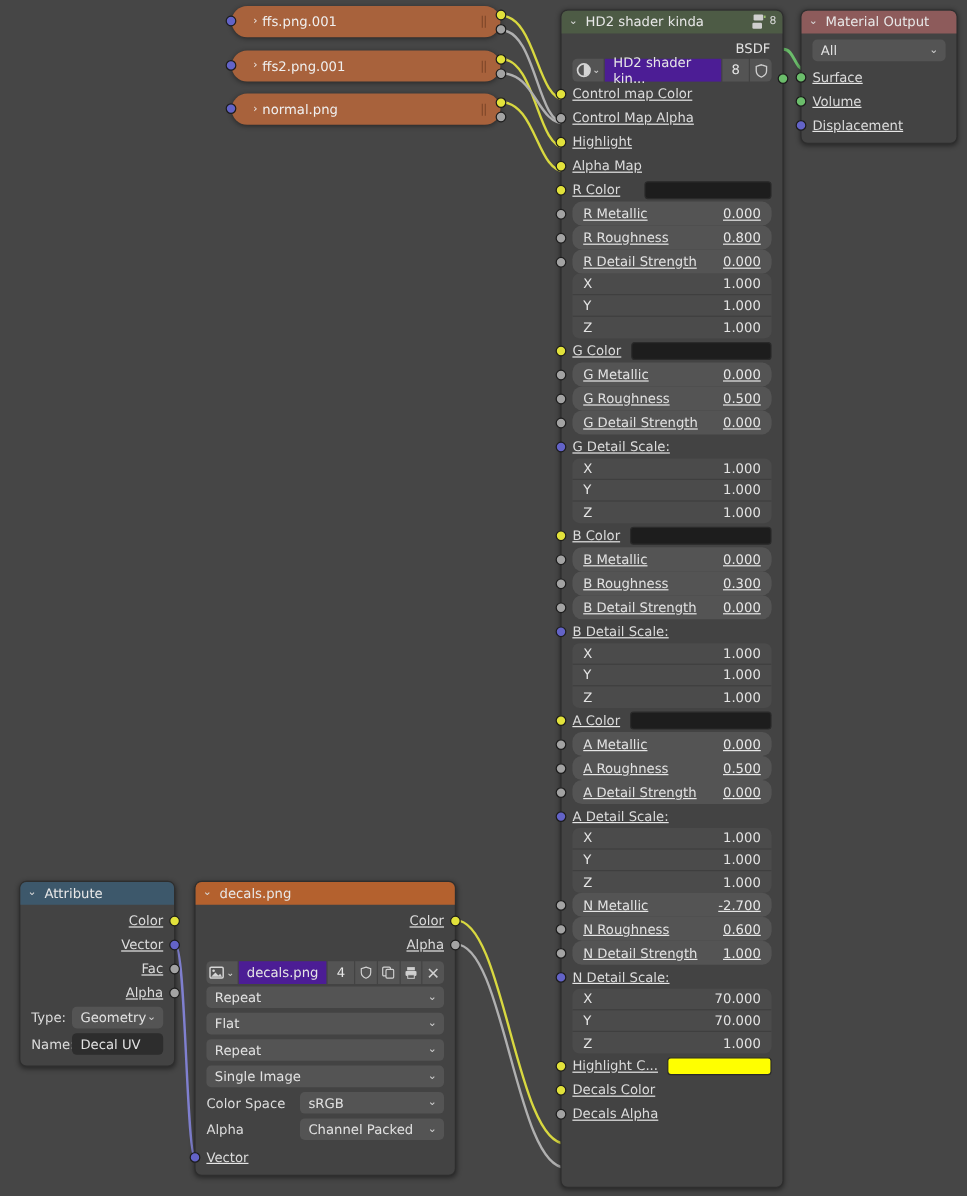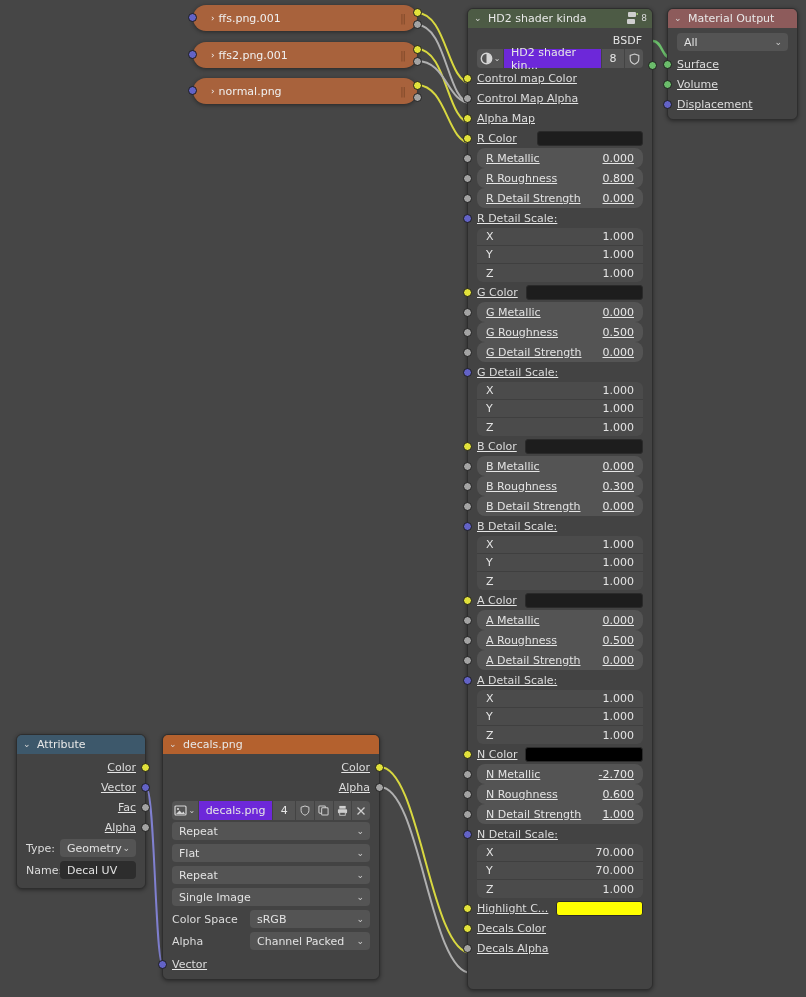--- a/index.html
+++ b/index.html
@@ -104,21 +104,21 @@
   
   .idstrip {
     display:flex; align-items:center; height:19px; margin:0 9px;
     gap:1px;
   }
   .id-icon {
     width:26px; height:19px; background:#545454; border-radius:4px 0 0 4px;
     display:flex; align-items:center; justify-content:center; gap:1px;
   }
   .id-name {
-    flex:1; height:19px; background:#6d28d9;
+    flex:1; height:19px; background:#4c1d95;
     display:flex; align-items:center; padding:0 7px; font-size:11px;
   }
   .id-users {
     width:22px; height:19px; background:#545454;
     display:flex; align-items:center; justify-content:center; font-size:11px;
   }
   .id-btn {
     width:18px; height:19px; background:#545454;
     display:flex; align-items:center; justify-content:center;
   }
@@ -233,20 +233,24 @@
           <div class="row">
             <span class="sock s-yellow" style="left:-5px; top:6px;"></span>
             <span class="label">Control map Color</span>
           </div>
           <div class="row">
             <span class="sock s-grey" style="left:-5px; top:6px;"></span>
             <span class="label">Control Map Alpha</span>
           </div>
           <div class="row">
             <span class="sock s-yellow" style="left:-5px; top:6px;"></span>
+            <span class="label">Highlight</span>
+          </div>
+          <div class="row">
+            <span class="sock s-yellow" style="left:-5px; top:6px;"></span>
             <span class="label">Alpha Map</span>
           </div>
           <div class="row">
             <span class="sock s-yellow" style="left:-5px; top:6px;"></span>
             <span class="label" style="margin-right: 20px;">R Color</span>
             <div class="colorfield" style="background: rgb(29, 29, 29);"></div>
           </div>
           <div class="row">
             <span class="sock s-grey" style="left:-5px; top:6px;"></span>
             <div class="widget">
@@ -261,24 +265,20 @@
               <span class="v">0.800</span>
             </div>
           </div>
           <div class="row">
             <span class="sock s-grey" style="left:-5px; top:6px;"></span>
             <div class="widget">
               <span>R Detail Strength</span>
               <span class="v">0.000</span>
             </div>
           </div>
-          <div class="row">
-            <span class="sock s-purple" style="left:-5px; top:6px;"></span>
-            <span class="label">R Detail Scale:</span>
-          </div>
           <div class="vecbox">
             <div class="vecrow">
               <span>X</span>
               <span>1.000</span>
             </div>
             <div class="vecrow">
               <span>Y</span>
               <span>1.000</span>
             </div>
             <div class="vecrow">
@@ -410,25 +410,20 @@
               <span>1.000</span>
             </div>
             <div class="vecrow">
               <span>Y</span>
               <span>1.000</span>
             </div>
             <div class="vecrow">
               <span>Z</span>
               <span>1.000</span>
             </div>
-          </div>
-          <div class="row">
-            <span class="sock s-yellow" style="left:-5px; top:6px;"></span>
-            <span class="label" style="margin-right: 8px;">N Color</span>
-            <div class="colorfield" style="background: rgb(0, 0, 0);"></div>
           </div>
           <div class="row">
             <span class="sock s-grey" style="left:-5px; top:6px;"></span>
             <div class="widget">
               <span>N Metallic</span>
               <span class="v">-2.700</span>
             </div>
           </div>
           <div class="row">
             <span class="sock s-grey" style="left:-5px; top:6px;"></span>

